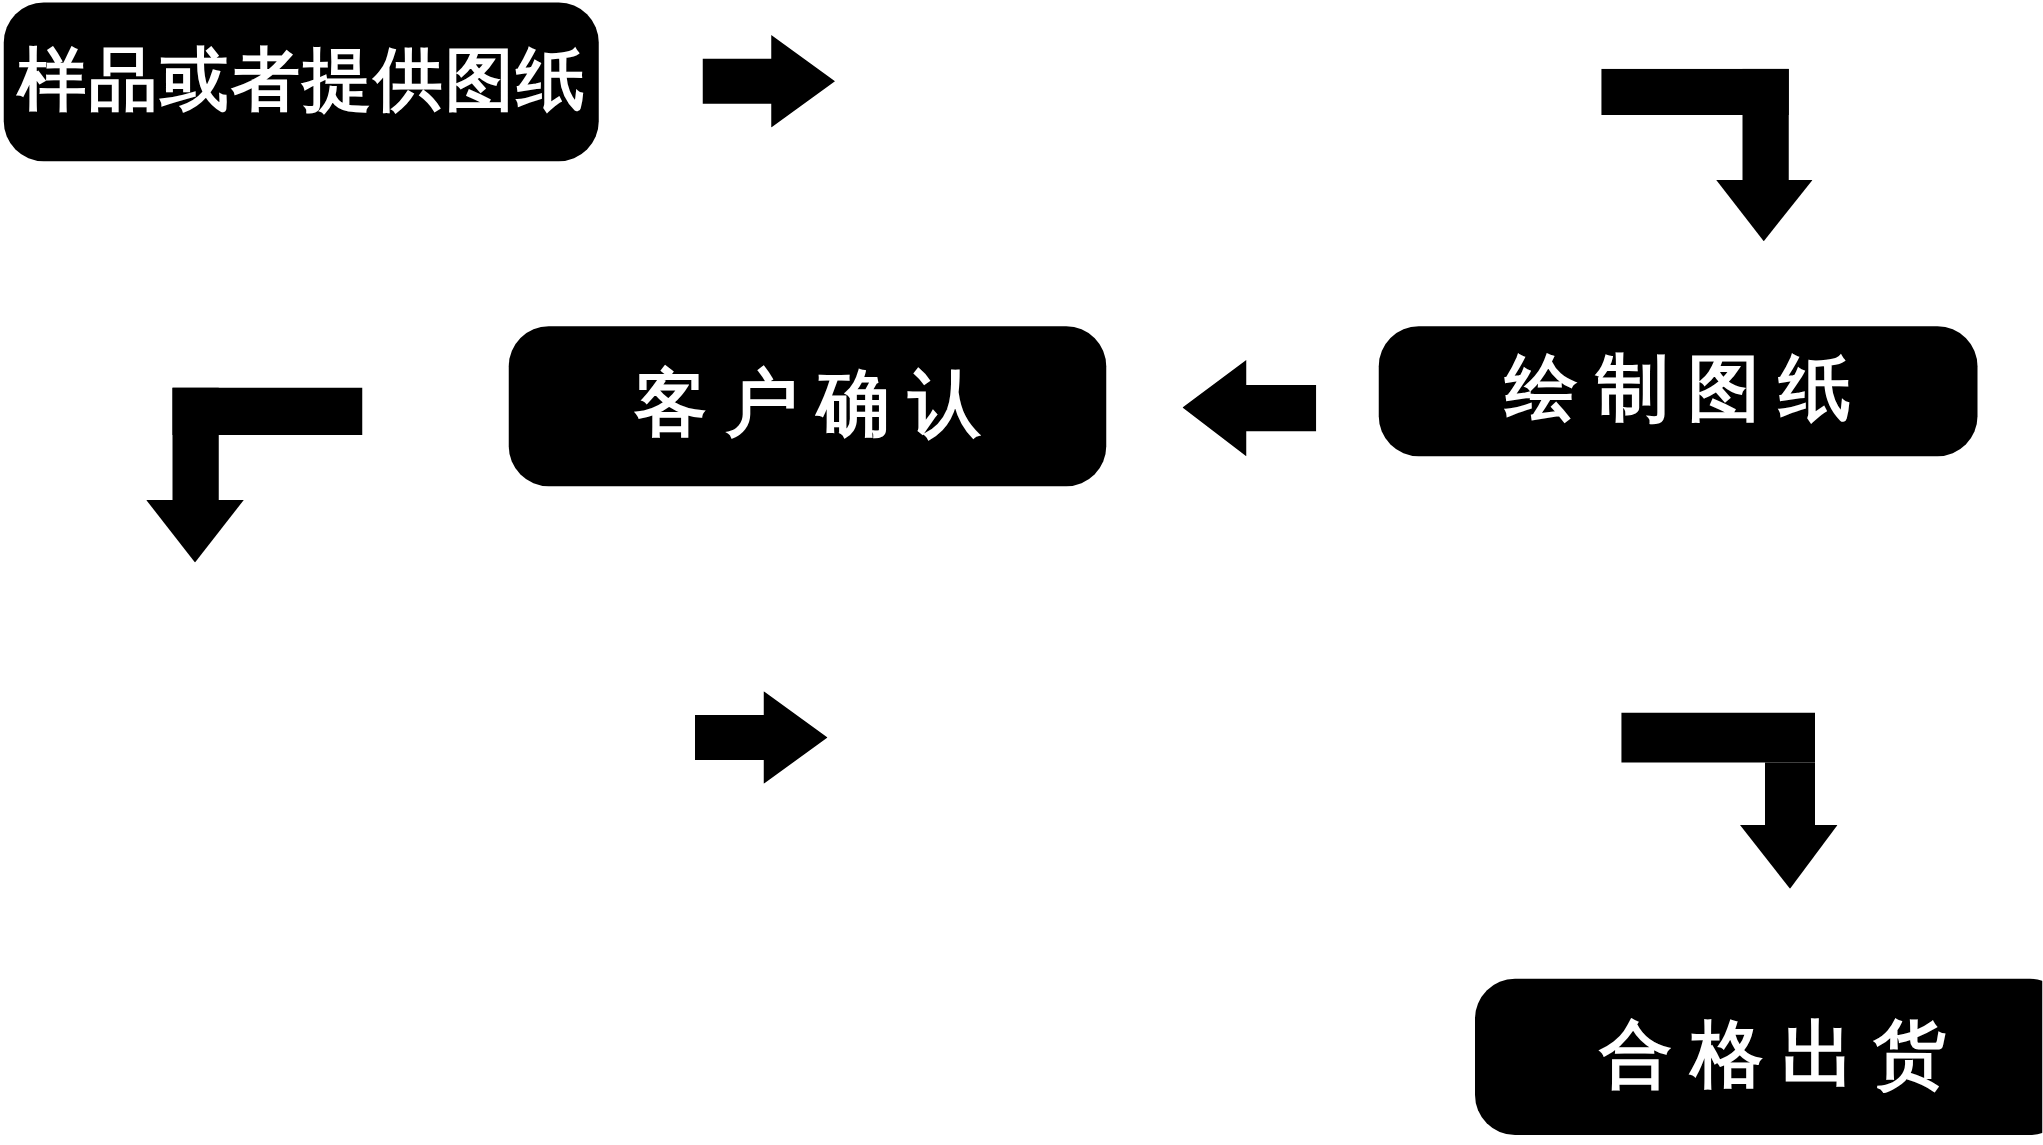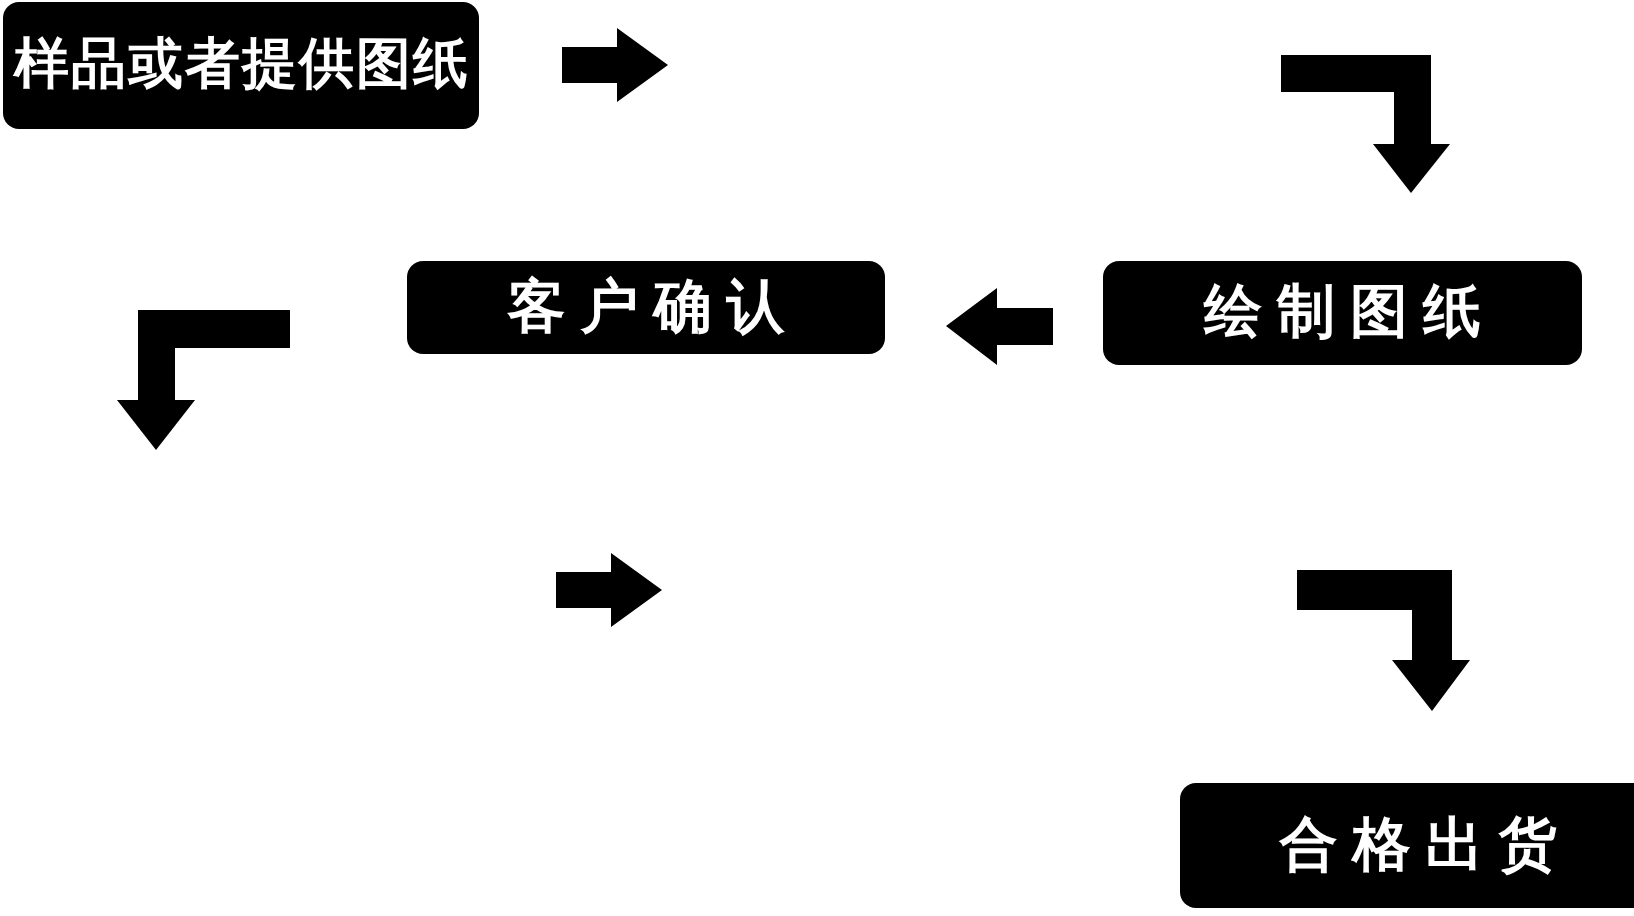--- a/index.html
+++ b/index.html
@@ -12,42 +12,42 @@
   body{font-family:"Liberation Sans","DejaVu Sans",sans-serif;}
   .canvas{
     position:relative;
     width:1634px;height:916px;
     background:var(--bg-color);
     overflow:hidden;
   }
   .node{
     position:absolute;
     background:var(--node-color);
-    border-radius:16px;
+    border-radius:32px;
     display:flex;align-items:center;justify-content:center;
     box-sizing:border-box;
   }
   .node .label{
     color:var(--text-color);
     font-weight:bold;
     white-space:nowrap;
     line-height:1;
     transform:translateY(-2px);
   }
   
   .ls-wide .label{font-size:58px;letter-spacing:15px;margin-right:-15px;}
   
   .ls-tight .label{font-size:55px;letter-spacing:2px;margin-right:-2px;}
 
   .arrow{position:absolute;color:var(--arrow-color);display:block;}
 
   
   .n-sample     {left:3px;   top:2px;   width:476px; height:127px;}
   .n-payment    {left:742px; top:0px;   width:484px; height:130px;}
-  .n-confirm    {left:407px; top:261px; width:478px; height:93px;}
+  .n-confirm    {left:407px; top:261px; width:478px; height:128px;}
   .n-drawing    {left:1103px;top:261px; width:479px; height:104px;}
   .n-production {left:2px;   top:525px; width:478px; height:133px;}
   .n-inspection {left:718px; top:523px; width:482px; height:137px;}
   .n-shipment   {left:1180px;top:783px; width:476px; height:125px;}
 
   
   .a-1{left:562px; top:28px; }
   .a-2{left:1281px;top:55px; }
   .a-3{left:946px; top:288px;}
   .a-4{left:117px; top:310px;}

